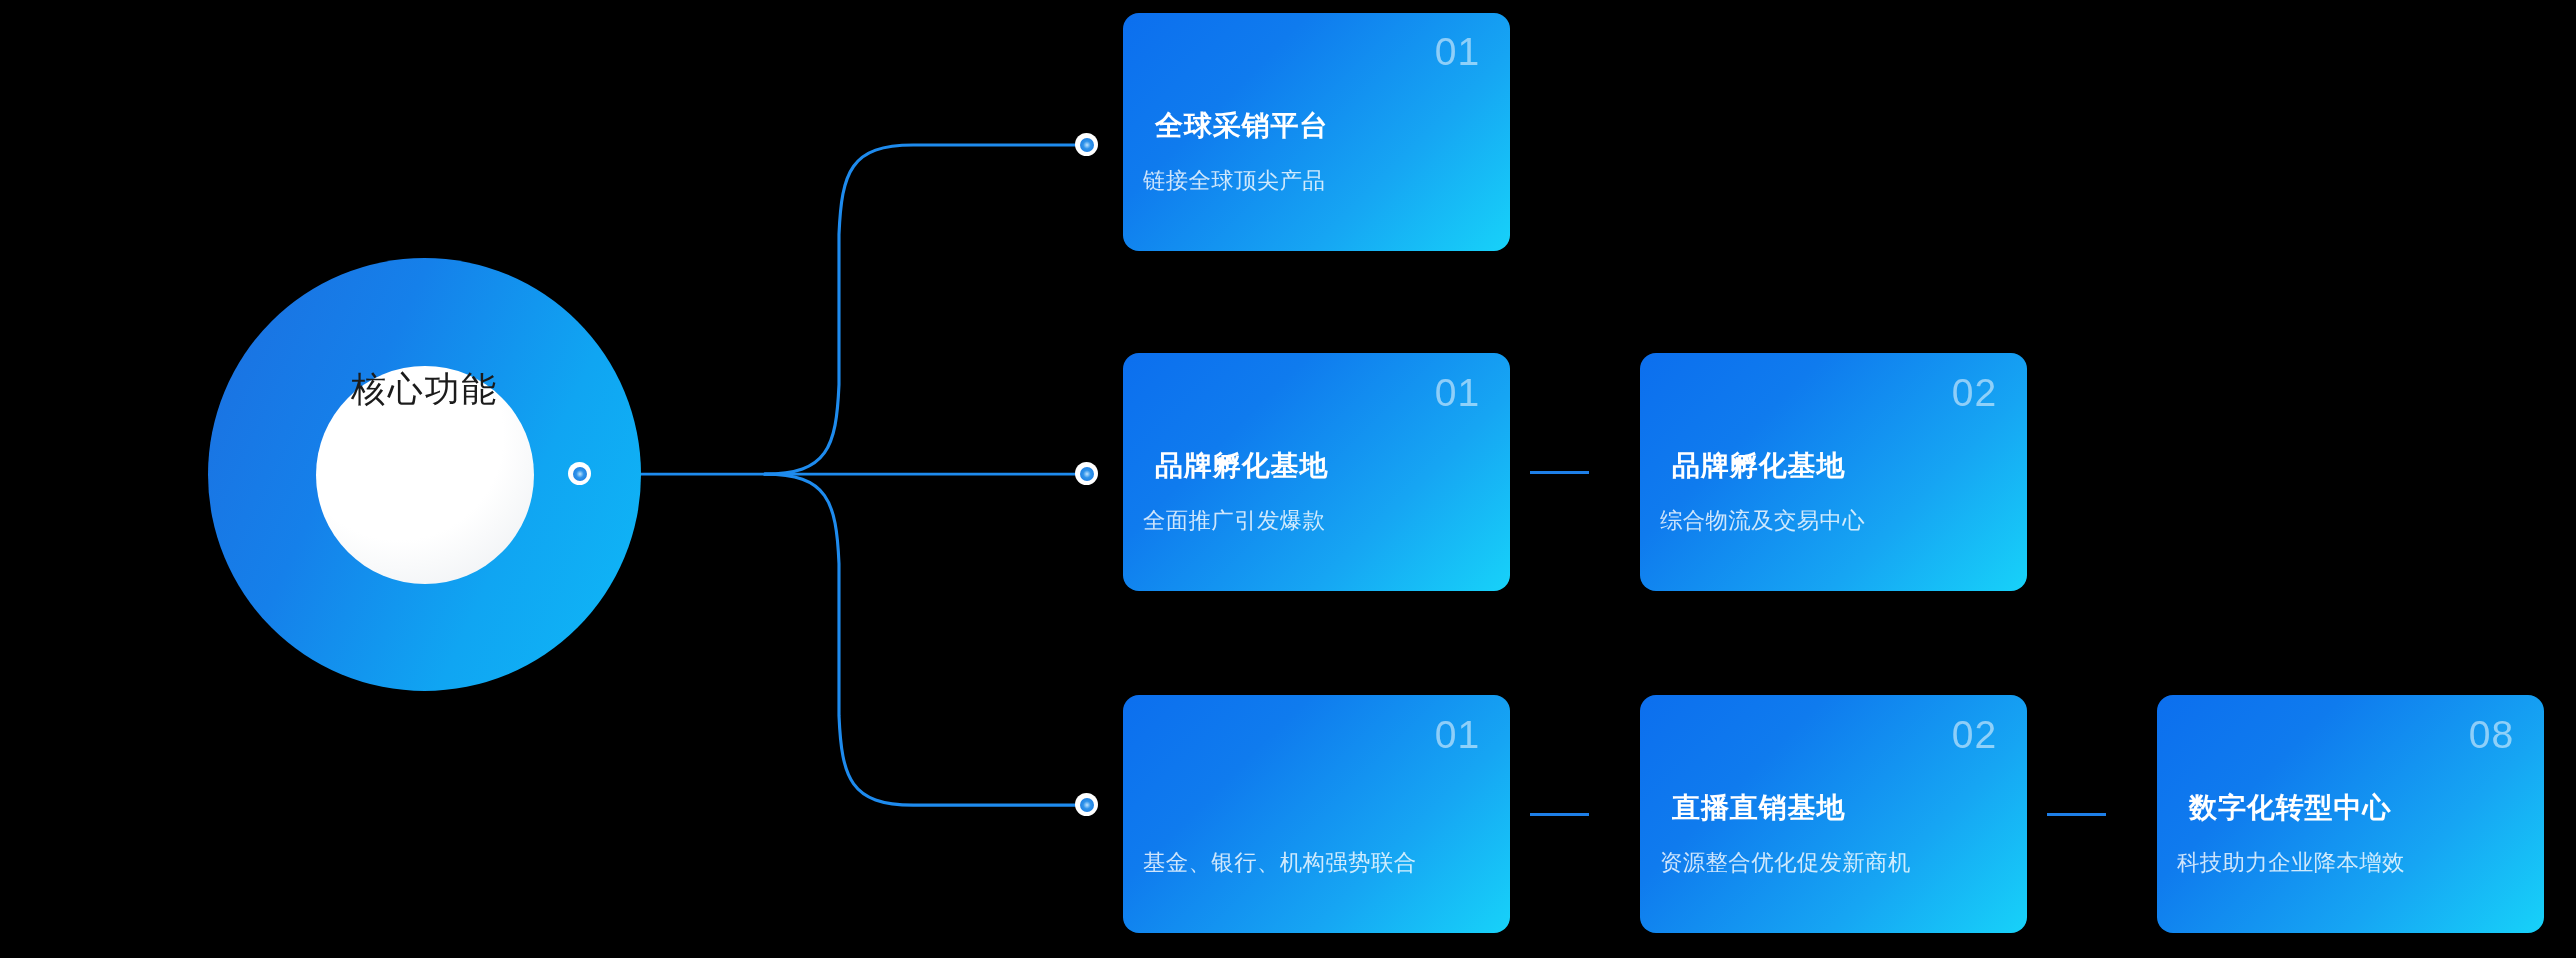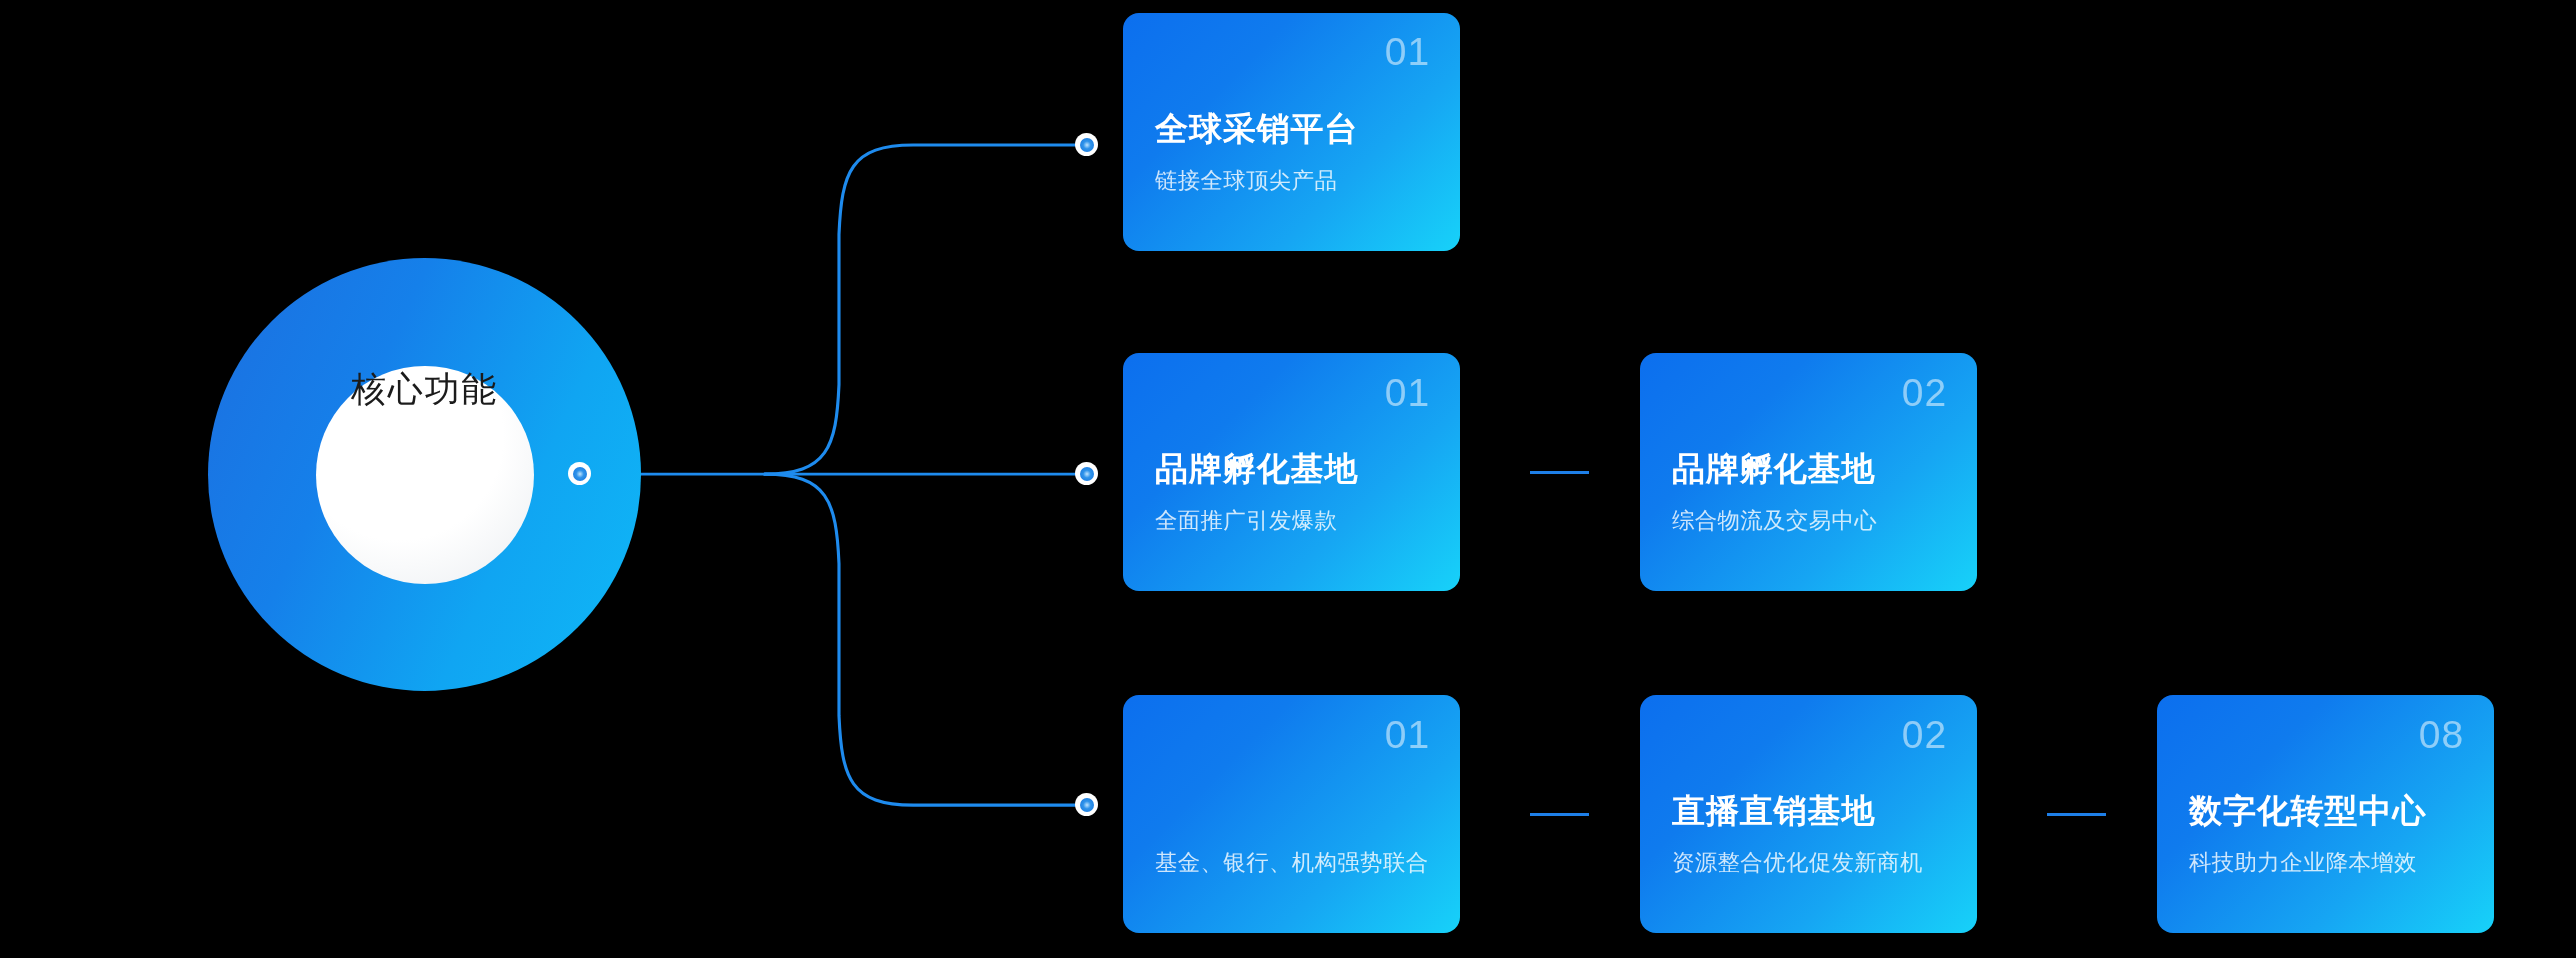--- a/index.html
+++ b/index.html
@@ -79,21 +79,21 @@
     content: "";
     width: 14.3px;
     height: 14.3px;
     border-radius: 50%;
     background: radial-gradient(circle at 50% 50%, #bfe4ff 0%, #2f93ea 38%, #1473dd 100%);
   }
 
   
   .card {
     position: absolute;
-    width: 337px;
+    width: 387px;
     height: 238px;
     border-radius: 16px;
     background: linear-gradient(135deg, #0C6FEE 0%, #0F7BEE 30%, #16A5F3 68%, #17D2F9 100%);
     box-sizing: border-box;
     padding: 0 32px;
     overflow: hidden;
   }
   .card-number {
     position: absolute;
     right: 30px;
@@ -101,29 +101,29 @@
     font-size: 39px;
     font-weight: 400;
     color: rgba(255,255,255,0.52);
     letter-spacing: 0.9px;
     line-height: 1;
   }
   .card-title {
     position: absolute;
     left: 32px;
     top: 94px;
-    font-size: 33px;
+    font-size: 28px;
     font-weight: 700;
     color: #ffffff;
     letter-spacing: 0.9px;
     white-space: nowrap;
   }
   .card-sub {
     position: absolute;
-    left: 32px;
+    left: 20px;
     top: 152px;
     font-size: 22.4px;
     font-weight: 400;
     color: rgba(255,255,255,0.80);
     letter-spacing: 0.4px;
     white-space: nowrap;
   }
 
   
   .col-1 { left: 1123px; }

